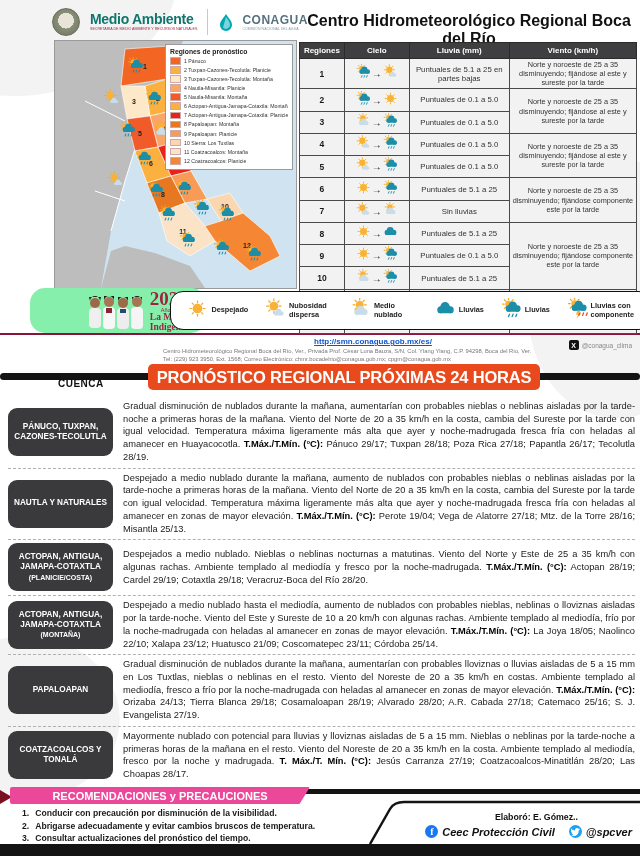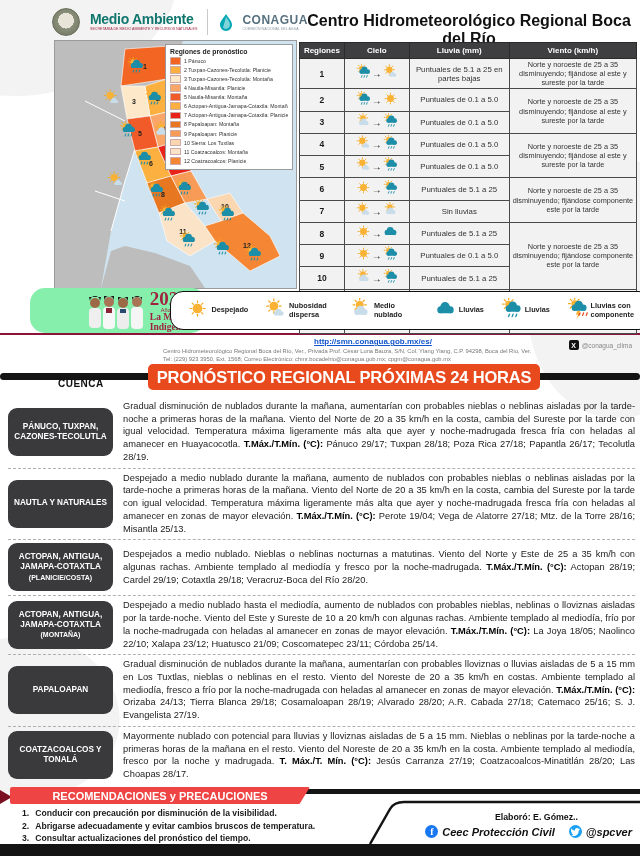--- a/index.html
+++ b/index.html
@@ -77,21 +77,21 @@
   .basin-row.sep{border-bottom:1px dashed #b0b0b0;}
   .basin-label{flex:none;width:97px;min-height:38px;background:#3a3a3c;border-radius:9px;color:#fff;
     font-size:8.2px;font-weight:bold;text-align:center;display:flex;flex-direction:column;justify-content:center;
     padding:5px 4px;line-height:1.25;}
   .basin-sub{font-size:7px;font-weight:bold;margin-top:1px;}
   .basin-text{flex:1;font-size:9.3px;line-height:1.37;text-align:justify;color:#1c1c1c;}
   .basin-text b{color:#000;}
 
   
   #reco-flag{position:absolute;left:0px;top:790px;width:0;height:0;border-top:7px solid transparent;border-bottom:7px solid transparent;border-left:12px solid #7a1022;z-index:3;}
-  #reco-banner{position:absolute;left:10px;top:787px;width:300px;height:17px;background:#ef4444;color:#fff;
+  #reco-banner{position:absolute;left:10px;top:787px;width:300px;height:17px;background:#ec4899;color:#fff;
     display:flex;align-items:center;justify-content:center;font-size:11px;font-weight:bold;
     clip-path:polygon(0 0,100% 0,96.5% 100%,0 100%);z-index:3;border-radius:2px;}
   #reco-line{position:absolute;left:305px;top:789px;width:335px;height:5px;background:#141414;z-index:2;}
   #reco-list{position:absolute;left:22px;top:808px;width:400px;z-index:2;}
   .reco-item{font-size:8.6px;font-weight:bold;color:#1a1a1a;margin-bottom:2.5px;display:flex;gap:6px;}
   .reco-num{flex:none;}
   #elaboro{position:absolute;right:62px;top:812px;font-size:8.8px;font-weight:bold;color:#111;z-index:3;}
 
   
   #footer-box{position:absolute;right:0;top:800px;width:272px;height:44px;background:#fff;z-index:2;}

